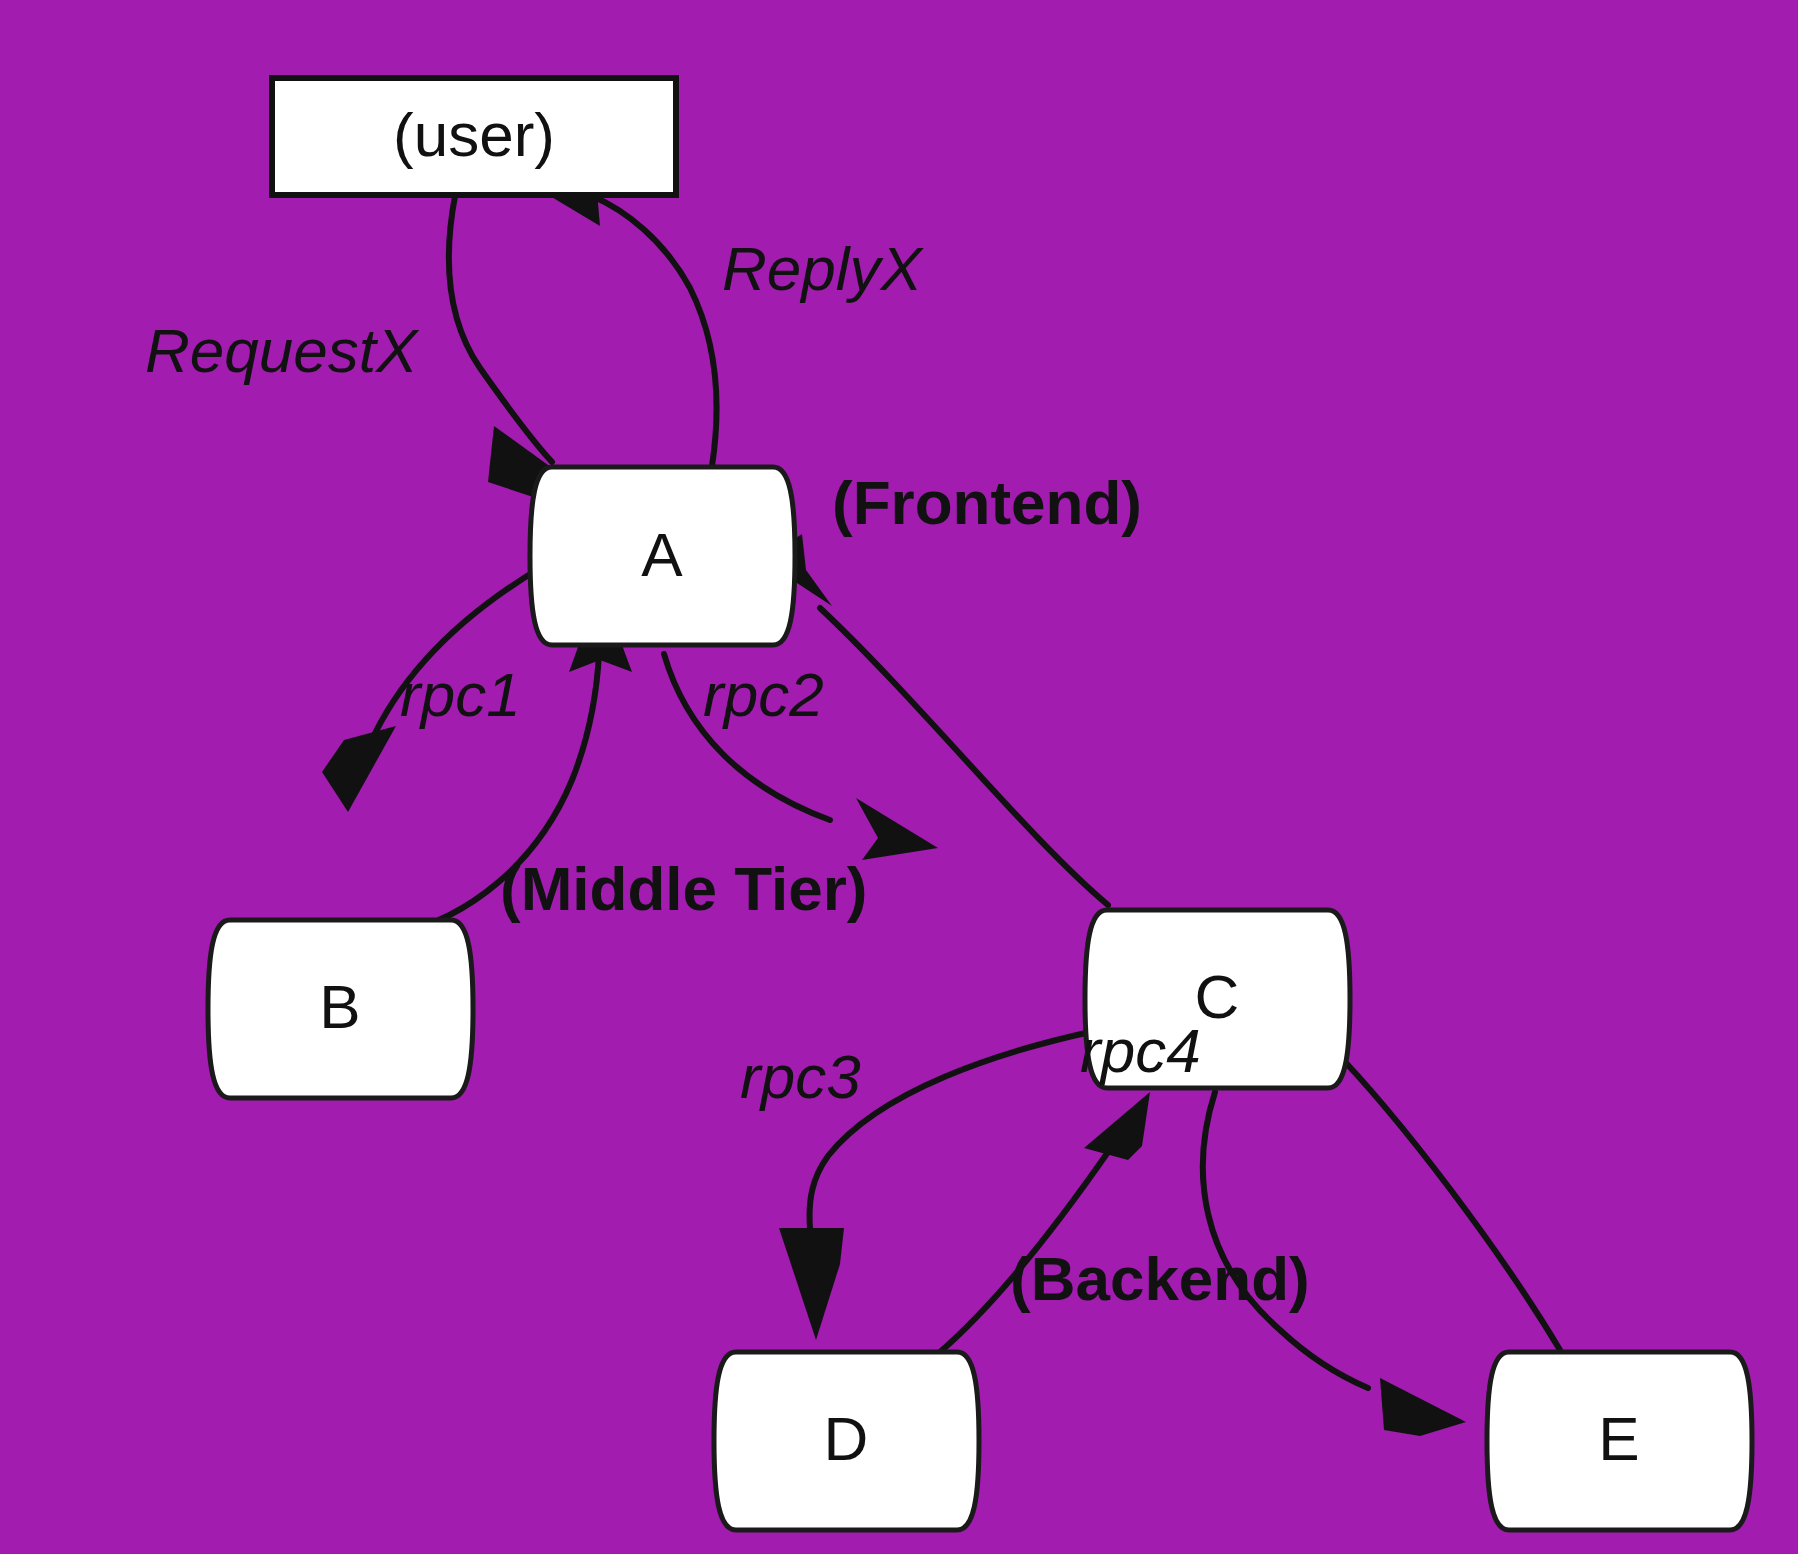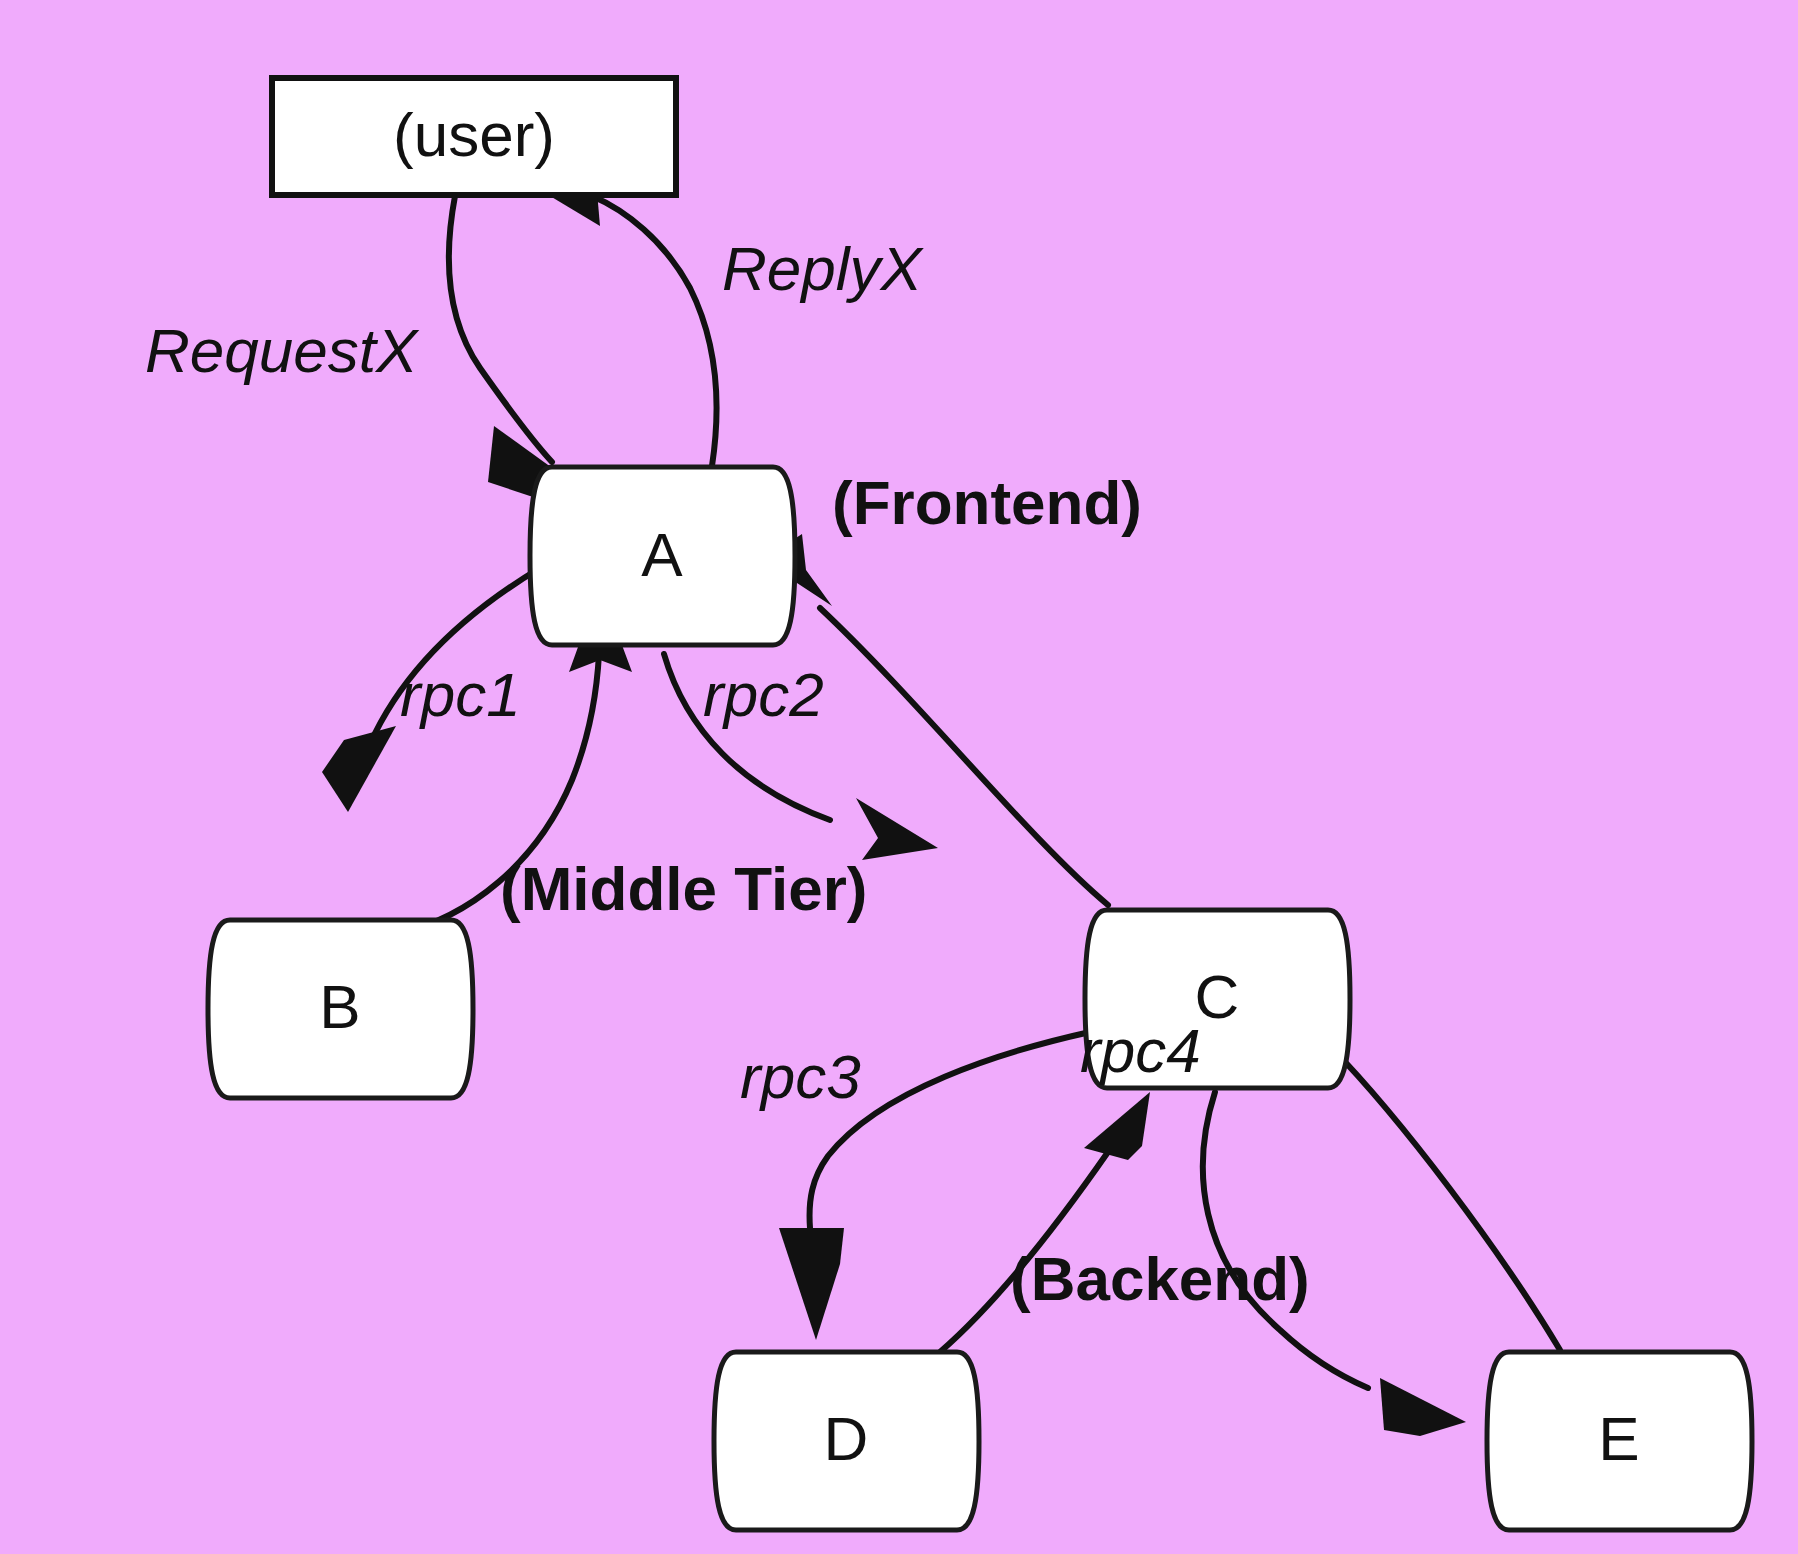--- a/index.html
+++ b/index.html
@@ -10,21 +10,21 @@
   body {
     width: 1798px;
     height: 1554px;
     font-family: "Liberation Sans", sans-serif;
     overflow: hidden;
   }
   #diagram-root {
     position: relative;
     width: 1798px;
     height: 1554px;
-    background: #f0abfc;
+    background: #a21caf;
   }
   svg#diagram-svg {
     position: absolute;
     top: 0;
     left: 0;
     width: 1798px;
     height: 1554px;
   }
   .node-shape {
     fill: #ffffff;

